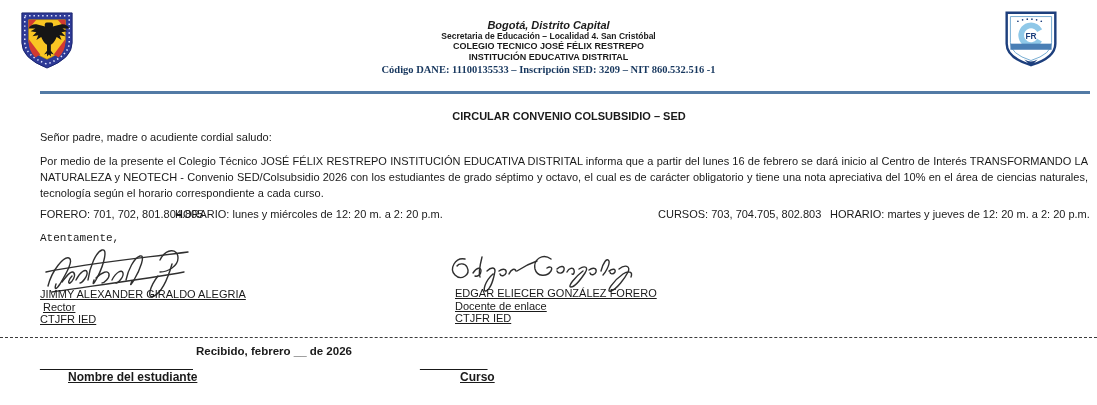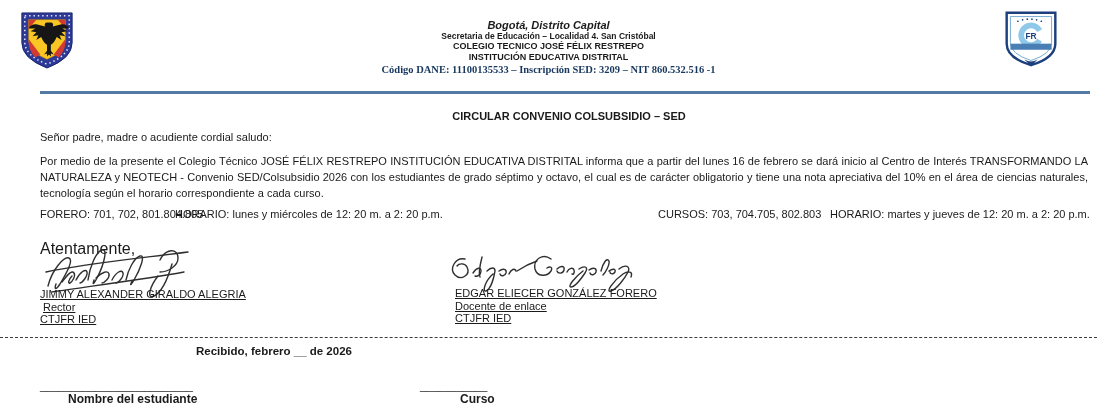--- a/index.html
+++ b/index.html
@@ -25,30 +25,30 @@
   
   .doc-title{position:absolute;left:0;right:0;top:110px;text-align:center;font-size:11px;font-weight:bold;padding-left:41px;}
   .salutation{position:absolute;left:40px;top:131px;font-size:11px;}
   .body-par{position:absolute;left:40px;top:153px;width:1048px;font-size:11px;line-height:16px;text-align:justify;}
   .sched{position:absolute;top:208px;left:0;width:1097px;font-size:11px;}
   .sched span{position:absolute;white-space:nowrap;}
   .sched .c1{left:40px;}
   .sched .h1{left:175px;}
   .sched .c2{left:658px;}
   .sched .h2{left:830px;}
-  .closing{position:absolute;left:40px;top:240px;font-size:16px;}
+  .closing{position:absolute;left:40px;top:232px;font-size:11px;font-family:Liberation Mono, monospace;}
   .sig-left{position:absolute;left:42px;top:236px;width:152px;height:66px;}
   .sig-right{position:absolute;left:446px;top:247px;width:192px;height:52px;}
   .signer{position:absolute;font-size:11px;line-height:12.6px;text-decoration:underline;}
   .signer-left{left:40px;top:288px;}
   .signer-right{left:455px;top:287px;}
   .signer .role-ind{padding-left:3px;}
   .dashed{position:absolute;left:0;top:337px;width:1097px;border-top:1.6px dashed #3c3c3c;}
   .recibido{position:absolute;left:196px;top:345px;font-size:11.5px;font-weight:bold;}
-  .receipt-col{position:absolute;top:380px;font-size:11px;line-height:13px;}
+  .receipt-col{position:absolute;top:358px;font-size:11px;line-height:13px;text-decoration:underline;}
   .receipt-col .blank{font-weight:normal;letter-spacing:0;display:block;}
   .receipt-col .lbl{display:block;font-size:12px;font-weight:bold;margin-left:28px;}
   .col-student{left:40px;}
   .col-course{left:420px;}
   .col-course .lbl{padding-left:12px;}
   .col-guardian{left:665px;}
   .col-guardian .lbl{padding-left:17px;}
   svg{display:block;}
 </style>
 </head>

